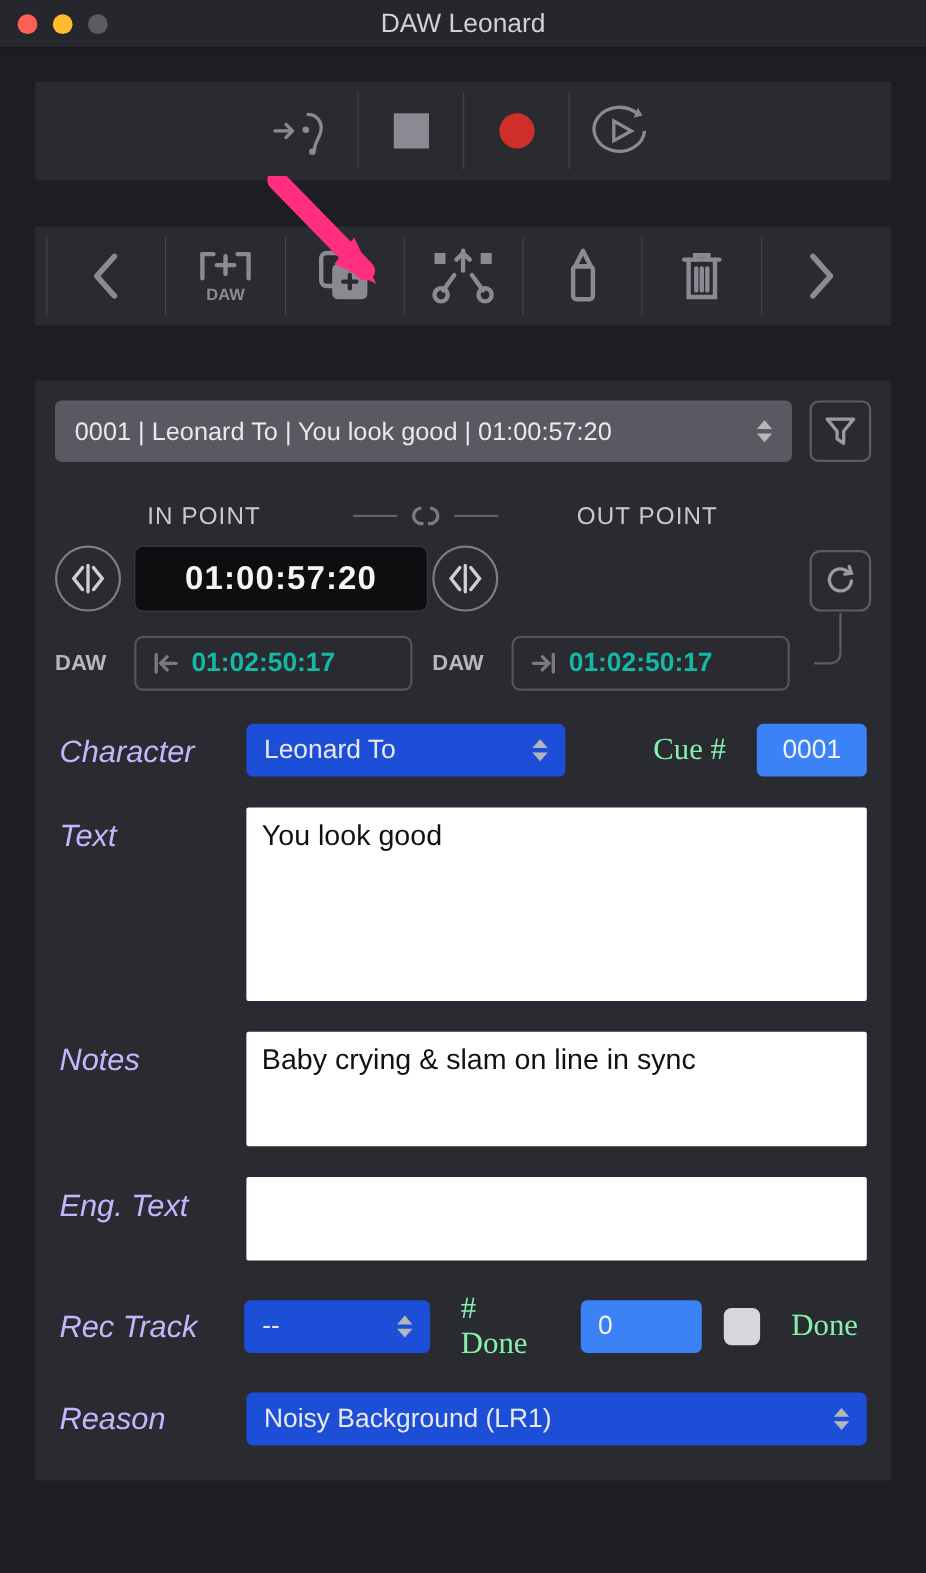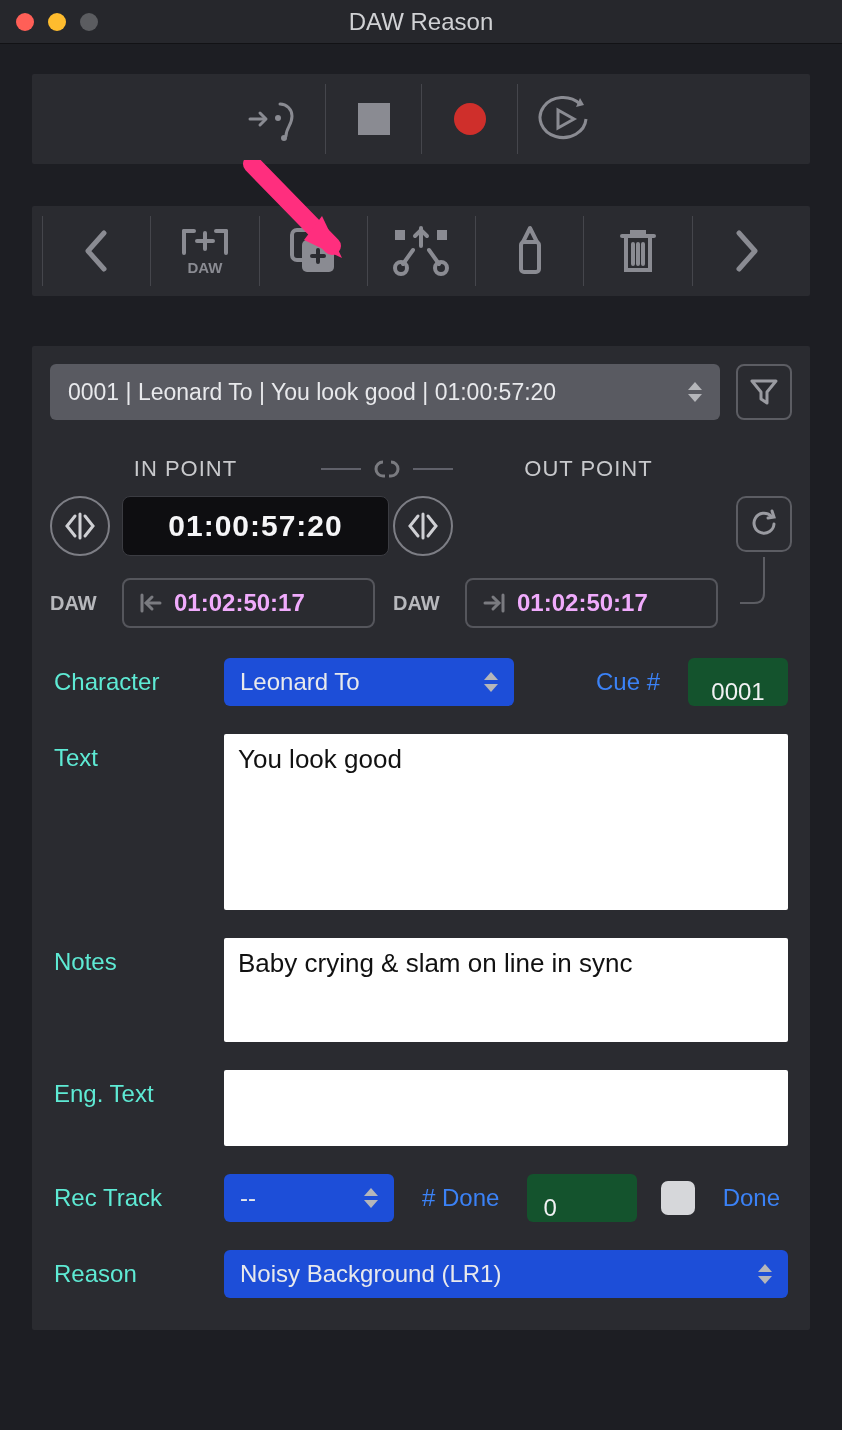--- a/index.html
+++ b/index.html
@@ -108,39 +108,39 @@
     flex: 1; background: #0e0e11; border: 1px solid #3b3c42;
     border-radius: 8px; height: 60px;
     display: flex; align-items: center; justify-content: center;
     color: #f5f5f7; font-size: 30px; font-weight: 700; letter-spacing: 1px;
     font-variant-numeric: tabular-nums;
   }
   .daw-label { color:#b7b8bc; font-weight:700; font-size:20px; width:60px;}
   .daw-box {
     flex:1; height:50px; border:2px solid #55565c; border-radius:8px;
     display:flex; align-items:center; gap:10px; padding:0 14px;
-    color:#f0abfc; font-size:24px; font-weight:600; font-variant-numeric: tabular-nums;
+    color:#14b8a6; font-size:24px; font-weight:600; font-variant-numeric: tabular-nums;
   }
   .form { margin-top: 30px; padding: 0 4px; }
   .form-row { display:flex; align-items:flex-start; gap:20px; margin-top: 28px; }
   .form-row:first-child { margin-top: 18px; }
   .form-label {
-    width: 150px; color:#5eead4; font-size:24px; padding-top: 10px;
+    width: 150px; color:#c4b5fd; font-size:28px; padding-top: 10px; font-style: italic;
   }
   .select {
     background:#1d4ed8; border-radius:6px; height:48px;
     display:flex; align-items:center; padding:0 16px; color:#e8e9ec;
     font-size:24px; position:relative; cursor:pointer;
   }
   .select.wide { flex:1; }
   .select .stepper { right: 12px; }
-  .static-label { color:#3b82f6; font-size:24px; padding:0 8px; align-self:center;}
+  .static-label { color:#86efac; font-size:28px; padding:0 8px; align-self:center;font-family:Liberation Serif, serif;}
   .num-box {
-    background:#14532d; border-radius:6px; height:48px; min-width:100px;
-    display:flex; align-items:flex-end; justify-content:center; color:#f1f1f3;
+    background:#3b82f6; border-radius:6px; height:48px; min-width:100px;
+    display:flex; align-items:center; justify-content:center; color:#f1f1f3;
     font-size:24px; font-weight:500; padding:0 16px;
   }
   .textarea {
     flex:1; background:#fff; color:#111; border-radius:2px;
     font-size:26px; padding:10px 14px; border:none; resize:none;
     font-family: inherit;
   }
   .checkbox {
     width:34px; height:34px; background:#d6d7da; border-radius:7px;
     cursor:pointer; align-self:center;
@@ -151,21 +151,21 @@
 </style>
 </head>
 <body>
 
 <div class="titlebar">
   <div class="traffic-lights">
     <div class="tl tl-red"></div>
     <div class="tl tl-yellow"></div>
     <div class="tl tl-grey"></div>
   </div>
-  <div class="titlebar-title">DAW Reason</div>
+  <div class="titlebar-title">DAW Leonard</div>
 </div>
 
 <div class="content">
 
   <div class="toolbar">
     <div class="toolbar-btn">
       <svg width="58" height="46">
         <g fill="none" stroke="#8a8b92" stroke-width="3">
           <path d="M32 8 a12 12 0 0 1 12 12 c0 9 -6 12 -6 20" stroke-linecap="round"></path>
           <circle cx="36" cy="42" r="3" fill="#8a8b92" stroke="none"></circle>
@@ -295,21 +295,21 @@
                 <path d="M14 4 a7 7 0 0 0 0 14 h2"></path>
                 <path d="M22 4 a7 7 0 0 1 0 14 h-2"></path>
               </g>
             </svg>
           <div class="link-line"></div>
         </div>
         <div class="point-title">OUT POINT</div>
         <div style="width:68px"></div>
       </div>
 
-      <div style="display:flex; gap:4px; margin-top:14px; align-items:flex-start;">
+      <div style="display:flex; gap:4px; margin-top:14px; align-items:flex-end;">
         <div style="flex:1; display:flex; gap:12px; align-items:center;">
           <div class="nudge-btn">
             <svg width="34" height="28">
                 <g stroke="#cfd0d4" stroke-width="3" fill="none" stroke-linecap="round">
                   <path d="M12 4 L4 14 L12 24"></path>
                   <path d="M22 4 L30 14 L22 24"></path>
                   <path d="M17 2 v24"></path>
                 </g>
               </svg>
           </div>

